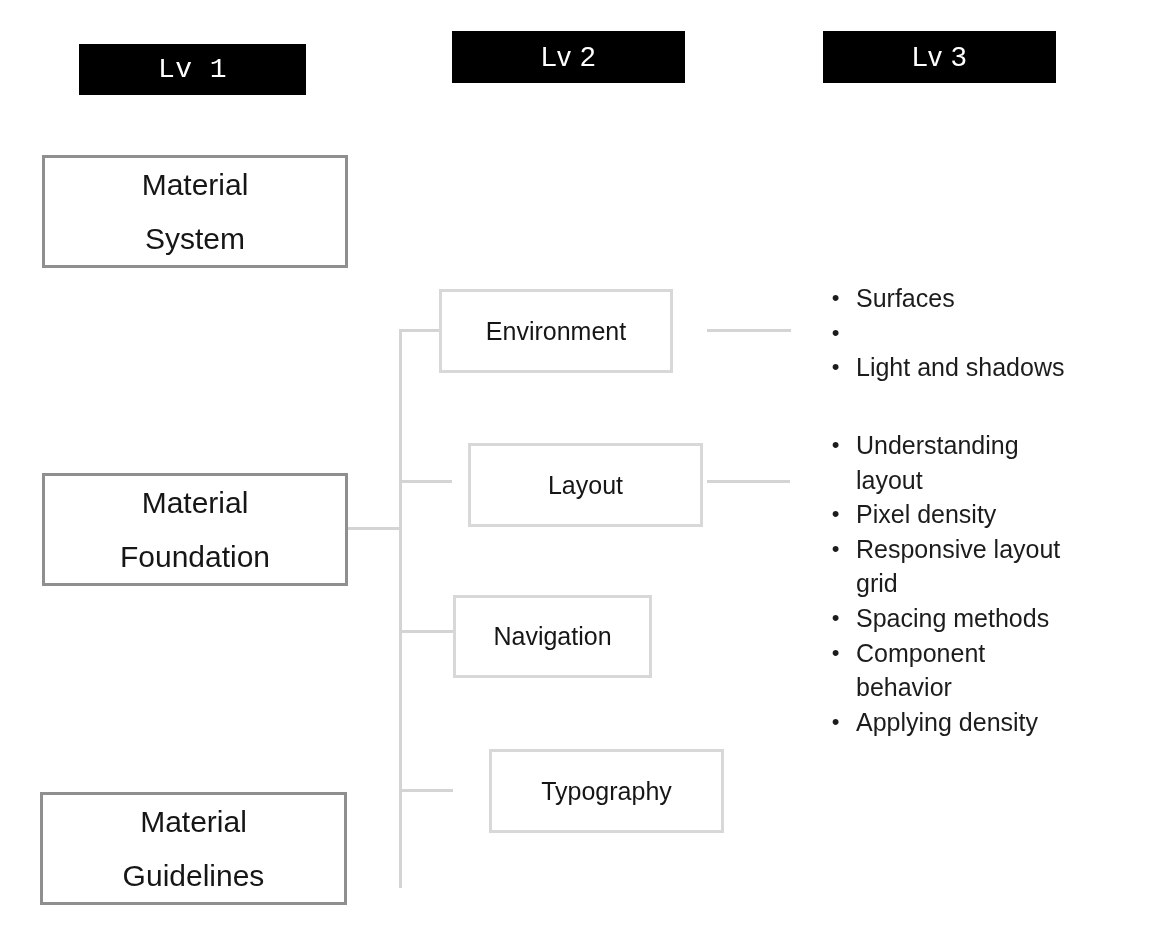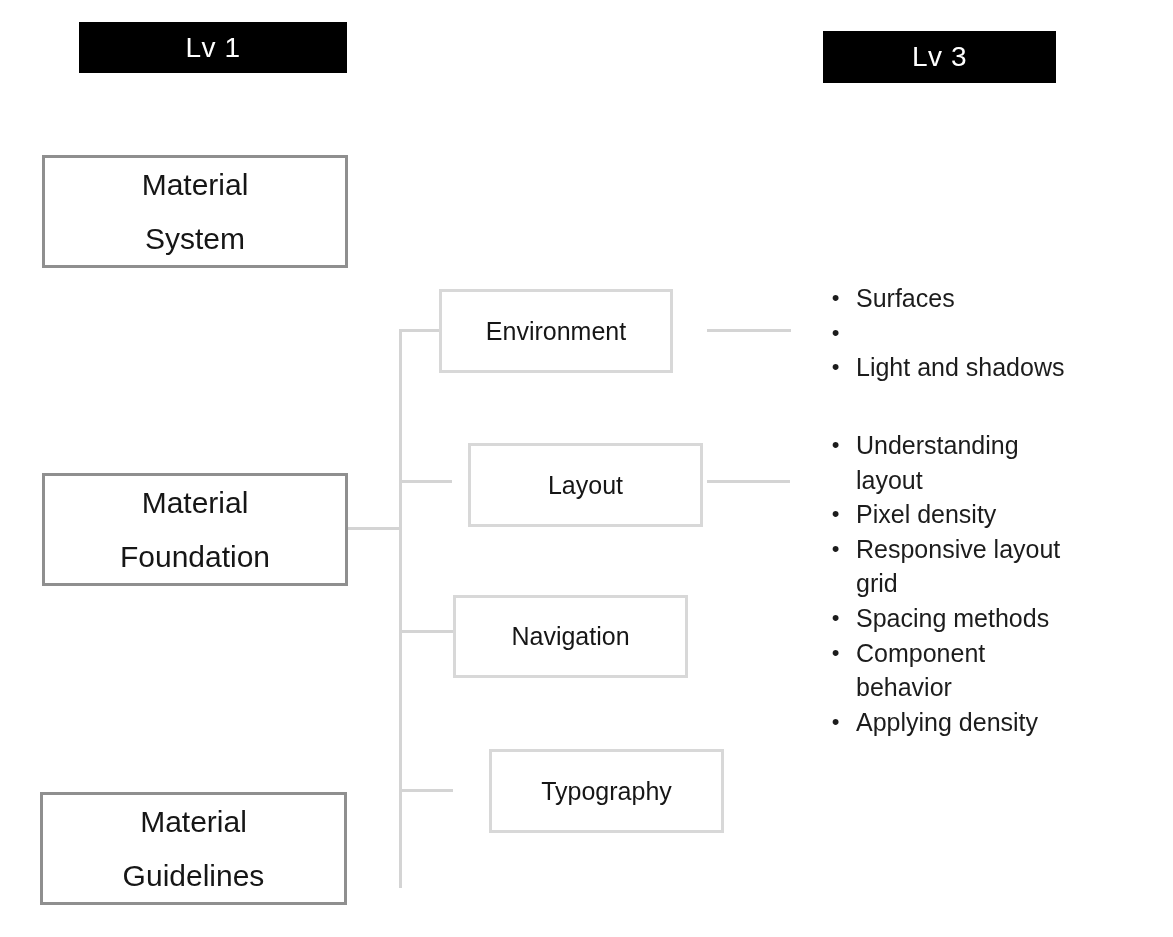--- a/index.html
+++ b/index.html
@@ -20,21 +20,21 @@
   .hdr {
     position: absolute;
     background: #000000;
     color: #ffffff;
     display: flex;
     align-items: center;
     justify-content: center;
     font-size: 28px;
     letter-spacing: 0.5px;
   }
-  .hdr.lv1 { left: 79px;  top: 22px; width: 268px; height: 51px; }
+  .hdr.lv1 { left: 79px;  top: 44px; width: 227px; height: 51px; font-family: Liberation Mono, monospace; }
   .hdr.lv2 { left: 452px; top: 31px; width: 233px; height: 52px; }
   .hdr.lv3 { left: 815px; top: 31px; width: 233px; height: 52px; margin-left: 8px; }
 
   
   .node {
     position: absolute;
     box-sizing: border-box;
     background: #ffffff;
     display: flex;
     align-items: center;
@@ -51,21 +51,21 @@
   .n1.ms  { left: 42px; top: 155px; width: 306px; height: 113px; }
   .n1.mf  { left: 42px; top: 473px; width: 306px; height: 113px; }
   .n1.mg  { left: 40px; top: 792px; width: 307px; height: 113px; }
 
   .n2 {
     border: 3px solid #d8d8d8;
     font-size: 25px;
   }
   .n2.env { left: 439px; top: 289px; width: 234px; height: 84px; }
   .n2.lay { left: 468px; top: 443px; width: 235px; height: 84px; }
-  .n2.nav { left: 453px; top: 595px; width: 235px; height: 83px; }
+  .n2.nav { left: 453px; top: 595px; width: 199px; height: 83px; }
   .n2.typ { left: 453px; top: 749px; width: 235px; height: 84px; margin-left: 36px; }
 
   
   .line { position: absolute; background: #d4d4d4; }
   .spine    { left: 399px; top: 329px; width: 3px;  height: 559px; }
   .c-env-l  { left: 399px; top: 329px; width: 53px; height: 3px; }
   .c-lay-l  { left: 399px; top: 480px; width: 53px; height: 3px; }
   .c-fnd    { left: 347px; top: 527px; width: 54px; height: 3px; }
   .c-nav-l  { left: 399px; top: 630px; width: 54px; height: 3px; }
   .c-typ-l  { left: 399px; top: 789px; width: 54px; height: 3px; }
@@ -93,20 +93,21 @@
     text-align: center;
   }
   .l3list .itm { width: 215px; }
 </style>
 </head>
 <body>
 
 <div class="canvas">
 
   <div class="hdr lv1">Lv 1</div>
+  <div class="hdr lv2">Lv 2</div>
   <div class="hdr lv3">Lv 3</div>
 
   <div class="line spine"></div>
   <div class="line c-env-l"></div>
   <div class="line c-lay-l"></div>
   <div class="line c-fnd"></div>
   <div class="line c-nav-l"></div>
   <div class="line c-typ-l"></div>
   <div class="line c-env-r"></div>
   <div class="line c-lay-r"></div>

